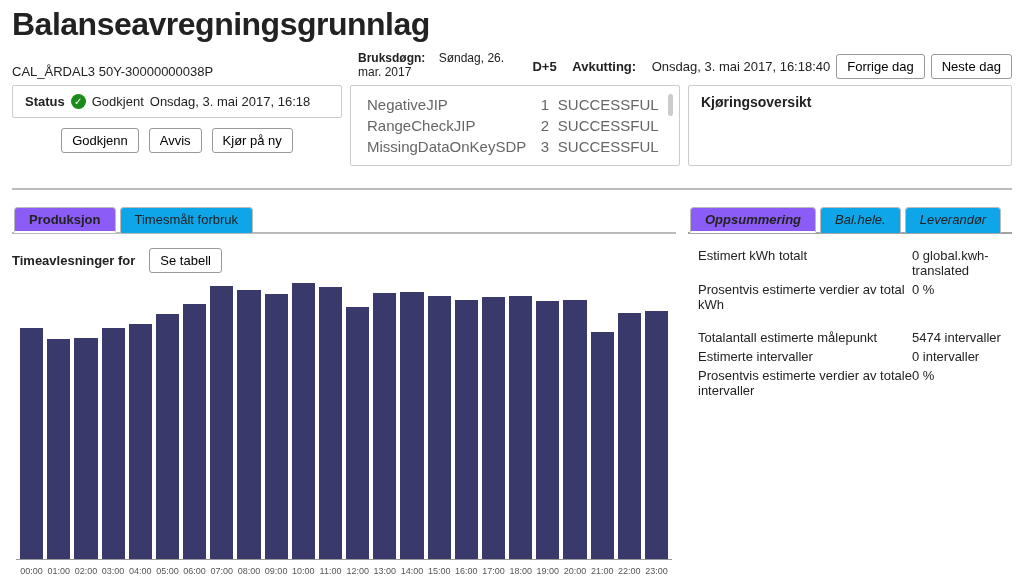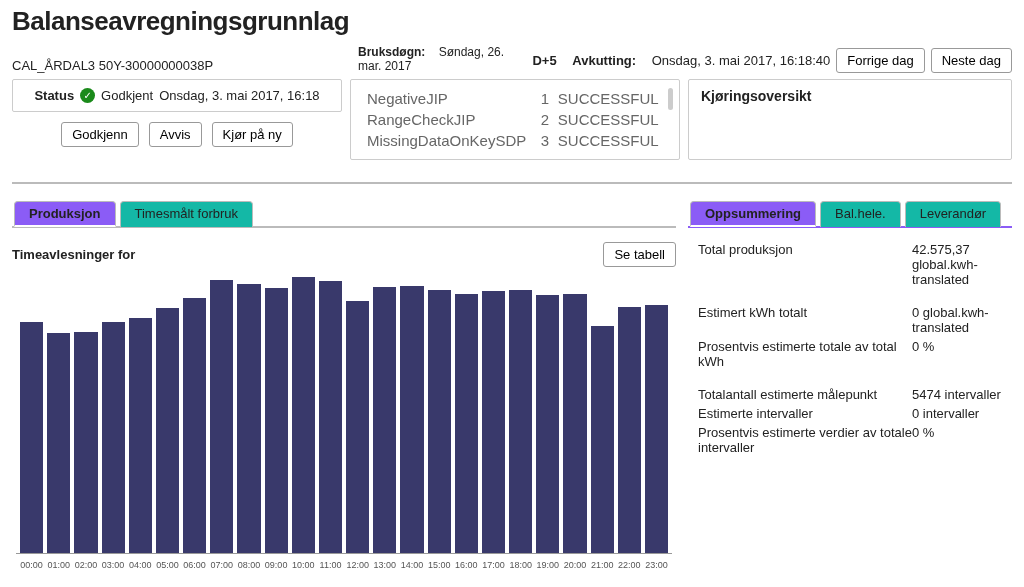--- a/index.html
+++ b/index.html
@@ -1,47 +1,47 @@
 <!DOCTYPE html>
 <html><head>
 <meta charset="utf-8">
 <style>
   * { box-sizing: border-box; margin: 0; padding: 0; }
   body { font-family: -apple-system, "Segoe UI", Arial, sans-serif; font-size: 13px; color: #222; background: #fff; width: 1024px; }
   .page { padding: 6px 12px 20px; }
-  h1 { font-size: 26px; font-weight: 600; letter-spacing: -0.5px; margin-bottom: 8px; }
+  h1 { font-size: 32px; font-weight: 600; letter-spacing: -0.5px; margin-bottom: 8px; }
   .meta-row { display: flex; align-items: flex-end; gap: 16px; margin-bottom: 6px; position: relative; }
   .meta-left { flex: 0 0 330px; font-size: 13px; font-weight: 400; }
   .meta-mid { flex: 1; font-size: 12px; }
   .meta-mid b { font-weight: 600; }
   .meta-right { display: flex; align-items: center; gap: 6px; font-size: 13px; white-space: nowrap; }
   .btn { border: 1px solid #999; background: #fff; padding: 4px 10px; font-size: 13px; border-radius: 3px; cursor: pointer; }
   .panel-row { display: flex; gap: 8px; }
   .panel { border: 1px solid #ccc; border-radius: 2px; padding: 8px 12px; }
   .panel-status { flex: 0 0 330px; }
   .panel-valid { flex: 1; }
   .panel-kjor { flex: 0 0 324px; }
-  .status-line { display: flex; align-items: center; gap: 6px; justify-content: center; }
+  .status-line { display: flex; align-items: center; gap: 6px; }
   .status-label { font-weight: 600; }
   .check-icon { width: 15px; height: 15px; border-radius: 50%; background: #1a8a1a; display: inline-flex; align-items: center; justify-content: center; color: #fff; font-size: 10px; }
   .action-btns { margin-top: 10px; display: flex; gap: 10px; justify-content: center; width:330px; }
   .panel-title { font-weight: 600; font-size: 14px; margin-bottom: 10px; }
   .valid-table { width: 100%; font-size: 15px; color: #666; border-collapse: collapse; }
   .valid-table td { padding: 2px 4px; }
   .valid-scroll { position: relative; }
   .scrollbar-thumb { position: absolute; right: -6px; top: 0; width: 5px; height: 22px; background: #ccc; border-radius: 3px; }
   hr.sep { border: none; border-top: 2px solid #bbb; margin: 22px 0 16px; }
   .dash-row { display: flex; gap: 12px; }
   .dash-left { flex: 1; }
   .dash-right { flex: 0 0 324px; }
   .tabs { display: flex; border-bottom: 2px solid #bbb; }
-  .tab { border: 1px solid #bbb; border-bottom: none; border-radius: 4px 4px 0 0; padding: 4px 14px; font-size: 13px; background: #14b8a6; margin-right: 2px; margin-left:2px; cursor: pointer; position: relative; top: 1px; }
+  .tab { border: 1px solid #bbb; border-bottom: none; border-radius: 4px 4px 0 0; padding: 4px 14px; font-size: 13px; background: #0ea5e9; margin-right: 2px; margin-left:2px; cursor: pointer; position: relative; top: 1px; }
   .tab.active { font-weight: 600; background: #8b5cf6; border-bottom: 2px solid #fff; }
-  .tabs-right { display: flex; border-bottom: 2px solid #8b5cf6; }
-  .chart-header { display: flex; align-items: center; gap: 14px; padding: 14px 0 6px; justify-content: space-between; }
+  .tabs-right { display: flex; border-bottom: 2px solid #a3a3a3; font-style: italic; }
+  .chart-header { display: flex; align-items: center; gap: 14px; padding: 14px 0 6px; }
   .chart-header-label { font-weight: 600; font-size: 13px; }
   .chart-area { position: relative; height: 300px; padding: 0 4px; }
   .bars { display: flex; align-items: flex-end; height: 280px; gap: 4px; padding: 0 4px; }
   .bar { flex: 1; background: #39396b; }
   .xaxis { display: flex; gap: 4px; padding: 6px 4px 0; border-top: 1px solid #999; }
   .xlabel { flex: 1; text-align: center; font-size: 9px; color: #555; }
   .summary { padding: 14px 10px; font-size: 13px; }
   .summary h3 { font-size: 14px; font-weight: 600; margin-bottom: 10px; }
   .sum-row { display: flex; margin-bottom: 4px; }
   .sum-label { flex: 1; }
@@ -193,36 +193,30 @@
     <div class="dash-right">
       <div class="tabs-right">
         <div class="tab active">Oppsummering</div>
         <div class="tab">Bal.hele.</div>
         <div class="tab">Leverandør</div>
       </div>
 
       <div class="summary">
         <div class="sum-block">
           <div class="sum-row">
-              <span class="sum-label">Total produksjon</span>
-              <span class="sum-val">42.575,37 global.kwh-translated</span>
+              <span class="sum-label">Estimert kWh totalt</span>
+              <span class="sum-val">0 global.kwh-translated</span>
+            </div>
+          <div class="sum-row">
+              <span class="sum-label">Prosentvis estimerte verdier av total kWh</span>
+              <span class="sum-val">0 %</span>
             </div>
         </div>
         <div class="sum-block">
           <div class="sum-row">
-              <span class="sum-label">Estimert kWh totalt</span>
-              <span class="sum-val">0 global.kwh-translated</span>
-            </div>
-          <div class="sum-row">
-              <span class="sum-label">Prosentvis estimerte totale av total kWh</span>
-              <span class="sum-val">0 %</span>
-            </div>
-        </div>
-        <div class="sum-block">
-          <div class="sum-row">
               <span class="sum-label">Totalantall estimerte målepunkt</span>
               <span class="sum-val">5474 intervaller</span>
             </div>
           <div class="sum-row">
               <span class="sum-label">Estimerte intervaller</span>
               <span class="sum-val">0 intervaller</span>
             </div>
           <div class="sum-row">
               <span class="sum-label">Prosentvis estimerte verdier av totale intervaller</span>
               <span class="sum-val">0 %</span>

